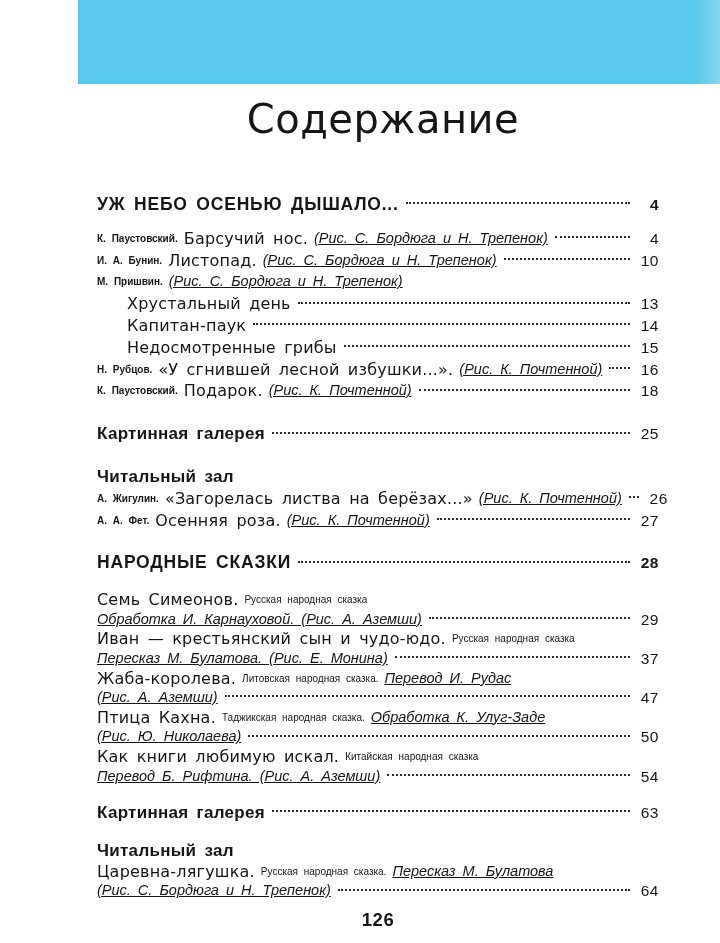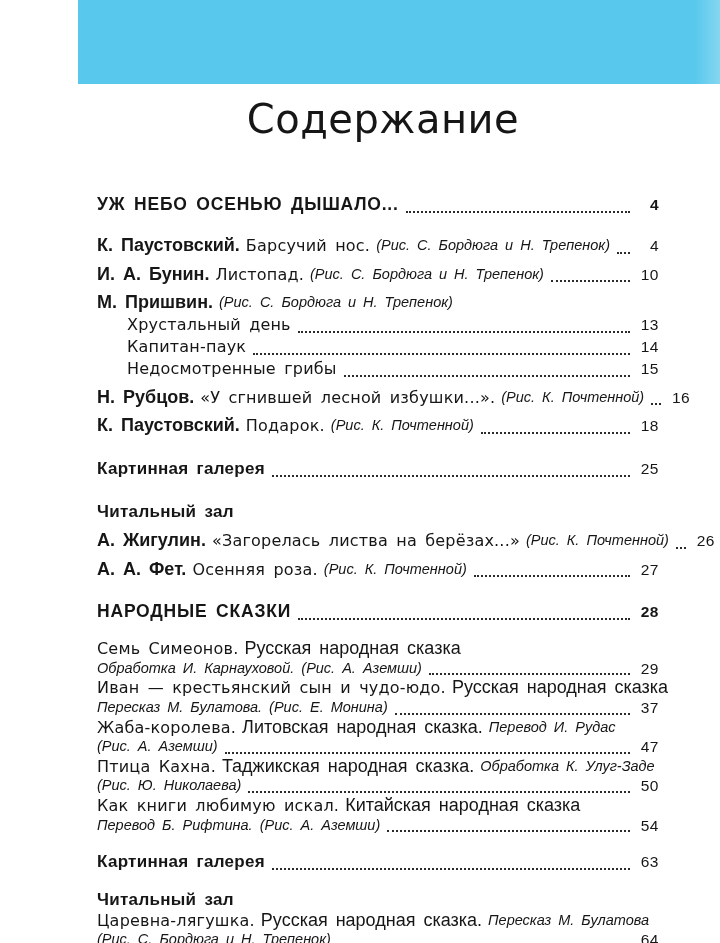--- a/index.html
+++ b/index.html
@@ -24,41 +24,41 @@
   .page-title {
     text-align: center;
     font-family: "DejaVu Sans", sans-serif;
     font-size: 40px; font-weight: 400;
     letter-spacing: 0.5px;
     margin: 12px 0 0 10px;
     line-height: 46px;
   }
 
   .row {
-    display: flex; align-items: flex-end;
+    display: flex; align-items: center;
     font-size: 15px; line-height: 21.8px;
     word-spacing: 3px;
     white-space: nowrap;
   }
   .row .seg + .seg { margin-left: 6px; }
 
   .leader {
     flex: 1 1 auto; min-width: 10px;
     border-bottom: 2px dotted #2b2b2b;
     margin: 0 5px 3px 7px;
   }
   .pagenum {
     min-width: 24px; text-align: right;
     font-size: 15.5px; letter-spacing: 0.5px;
   }
 
-  .author  { font-weight: bold; font-size: 18px; margin-top: 7px; }
+  .author  { font-weight: bold; font-size: 10px; }
   .btitle  { font-family: "DejaVu Sans", sans-serif; font-size: 16px; letter-spacing: 0.2px; }
-  .subtitle{ font-size: 18px; }
-  .credit  { font-style: italic; font-size: 14.5px; }
+  .subtitle{ font-size: 10px; }
+  .credit  { font-style: italic; font-size: 14.5px; text-decoration: underline; }
 
   .row-header { font-weight: bold; font-size: 17.5px; letter-spacing: 0.8px; }
   .row-header .htext { font-weight: bold; }
   .row-bold .btext { font-weight: bold; font-size: 17px; letter-spacing: 0.3px; }
 
   .indent { padding-left: 30px; }
 
   .tales .row { line-height: 19.6px; }
 
   .mt-first { margin-top: 52px; }

